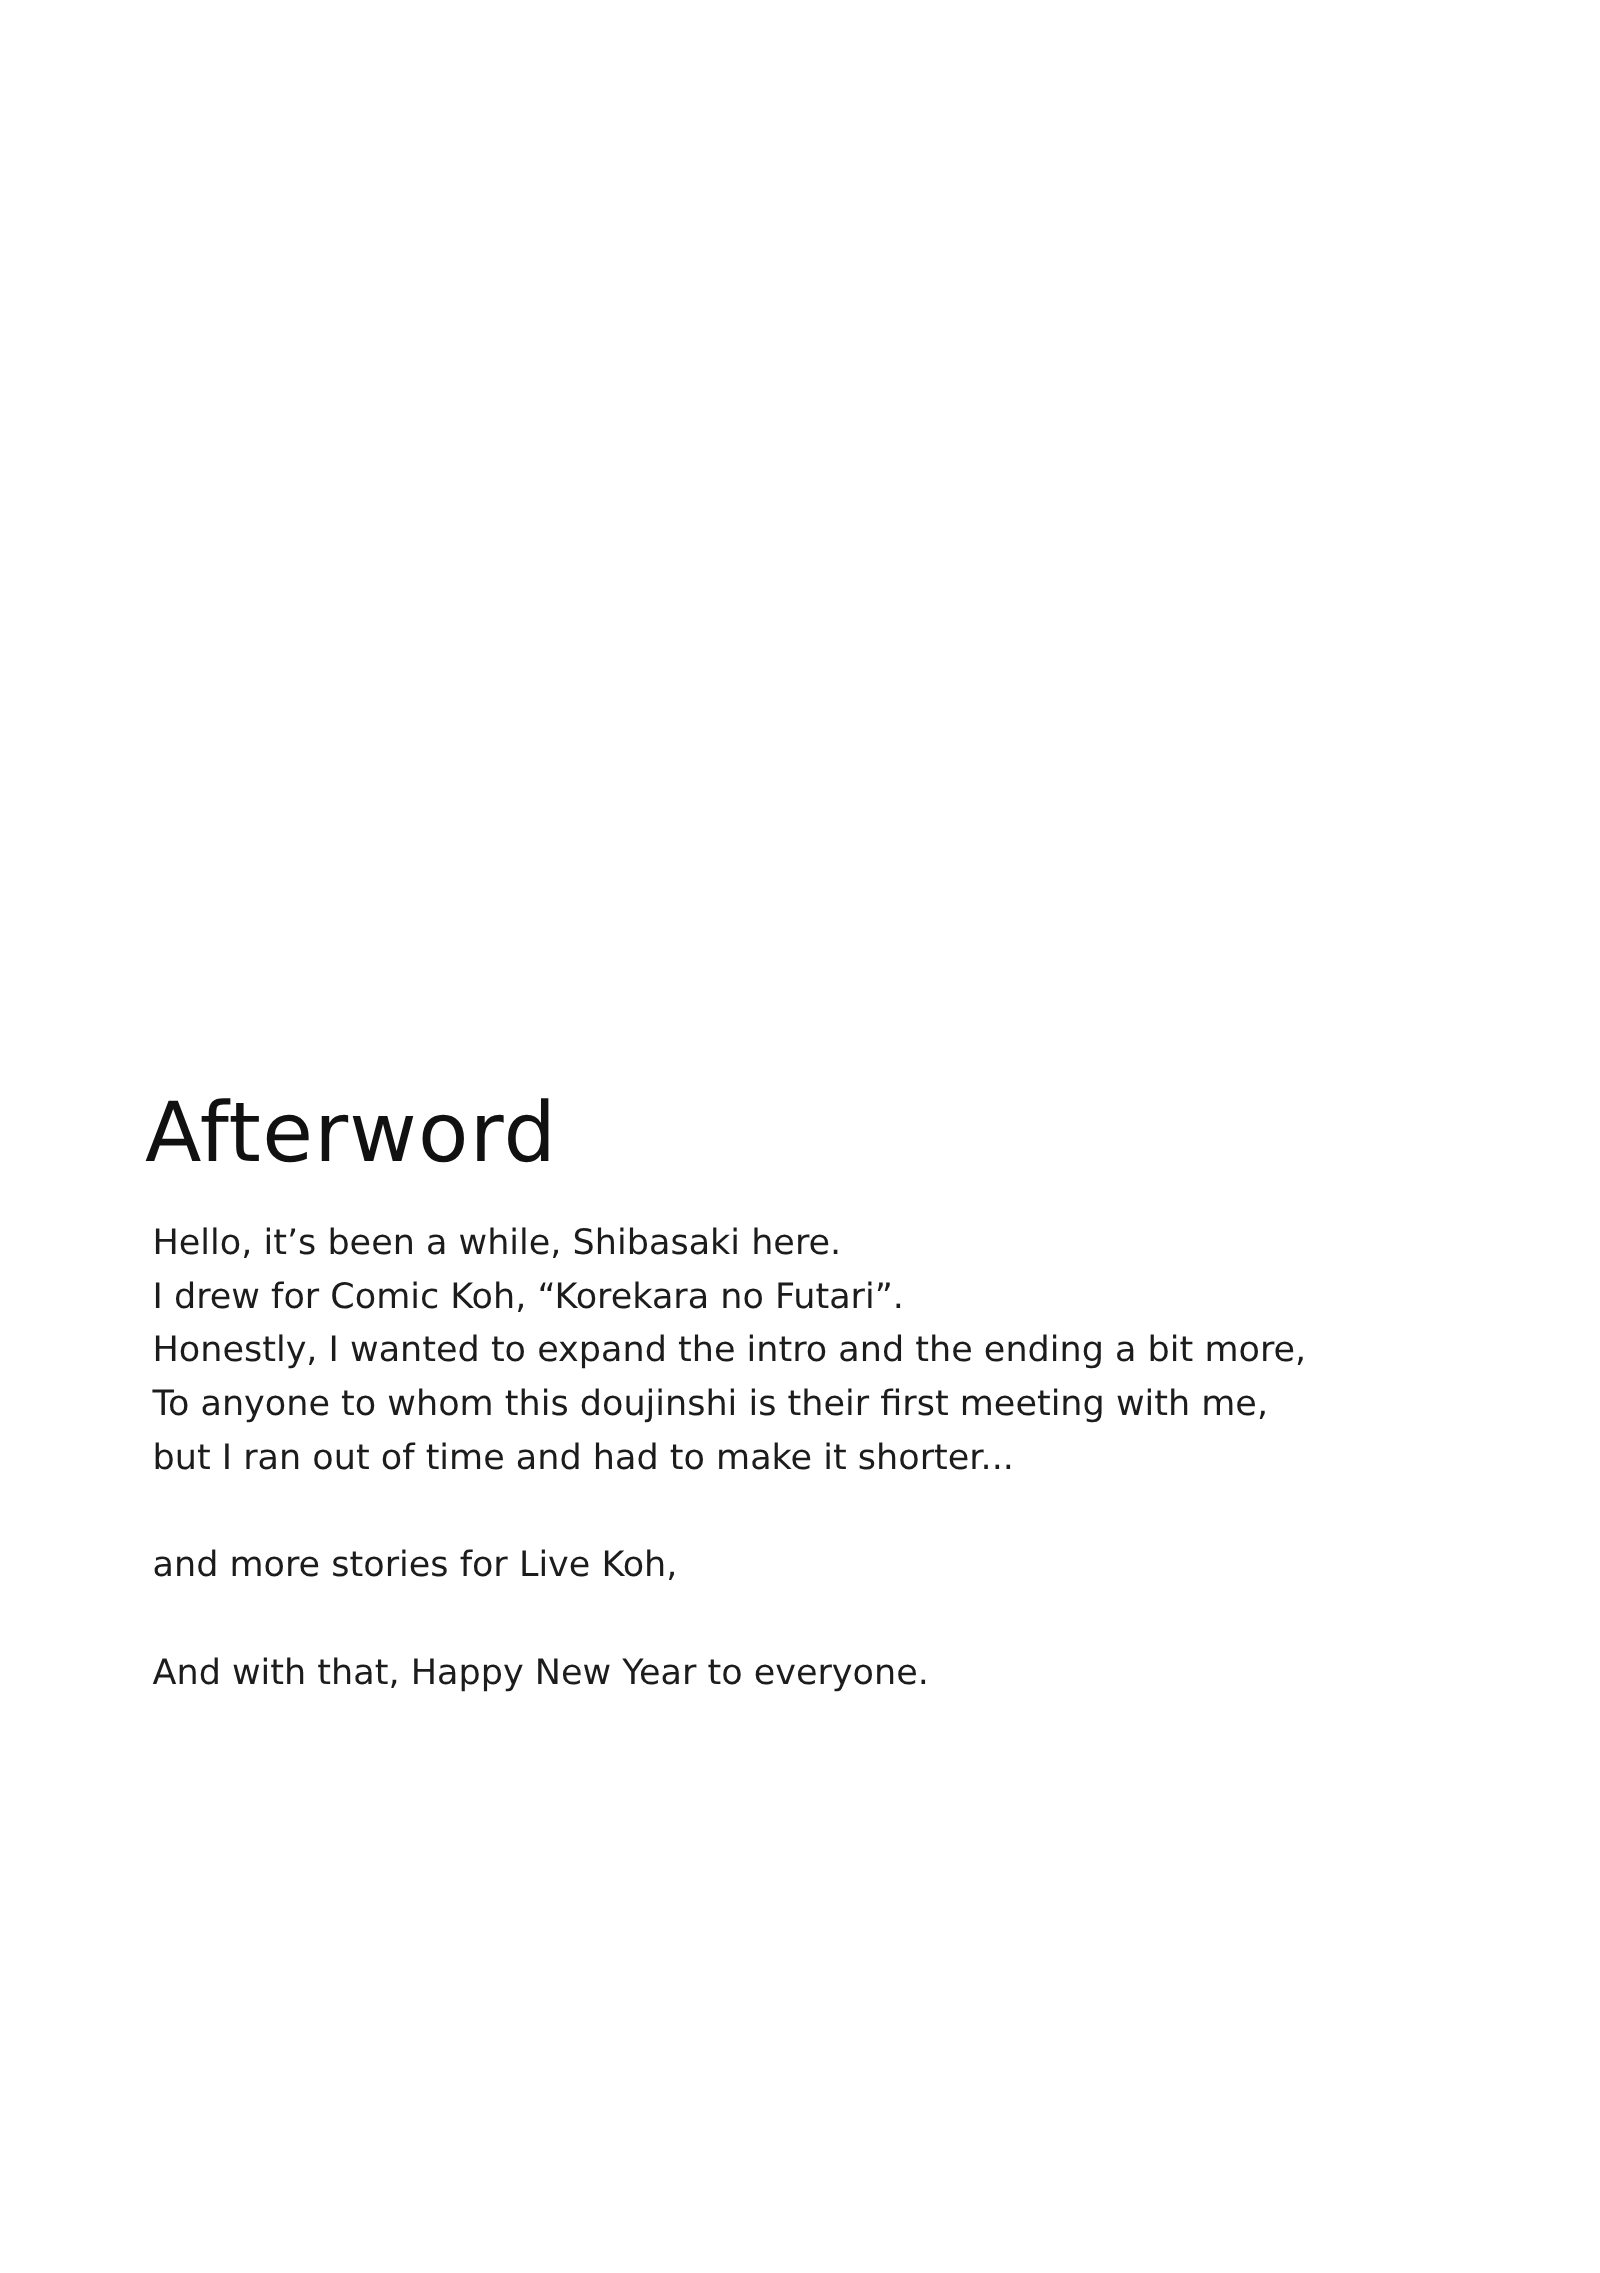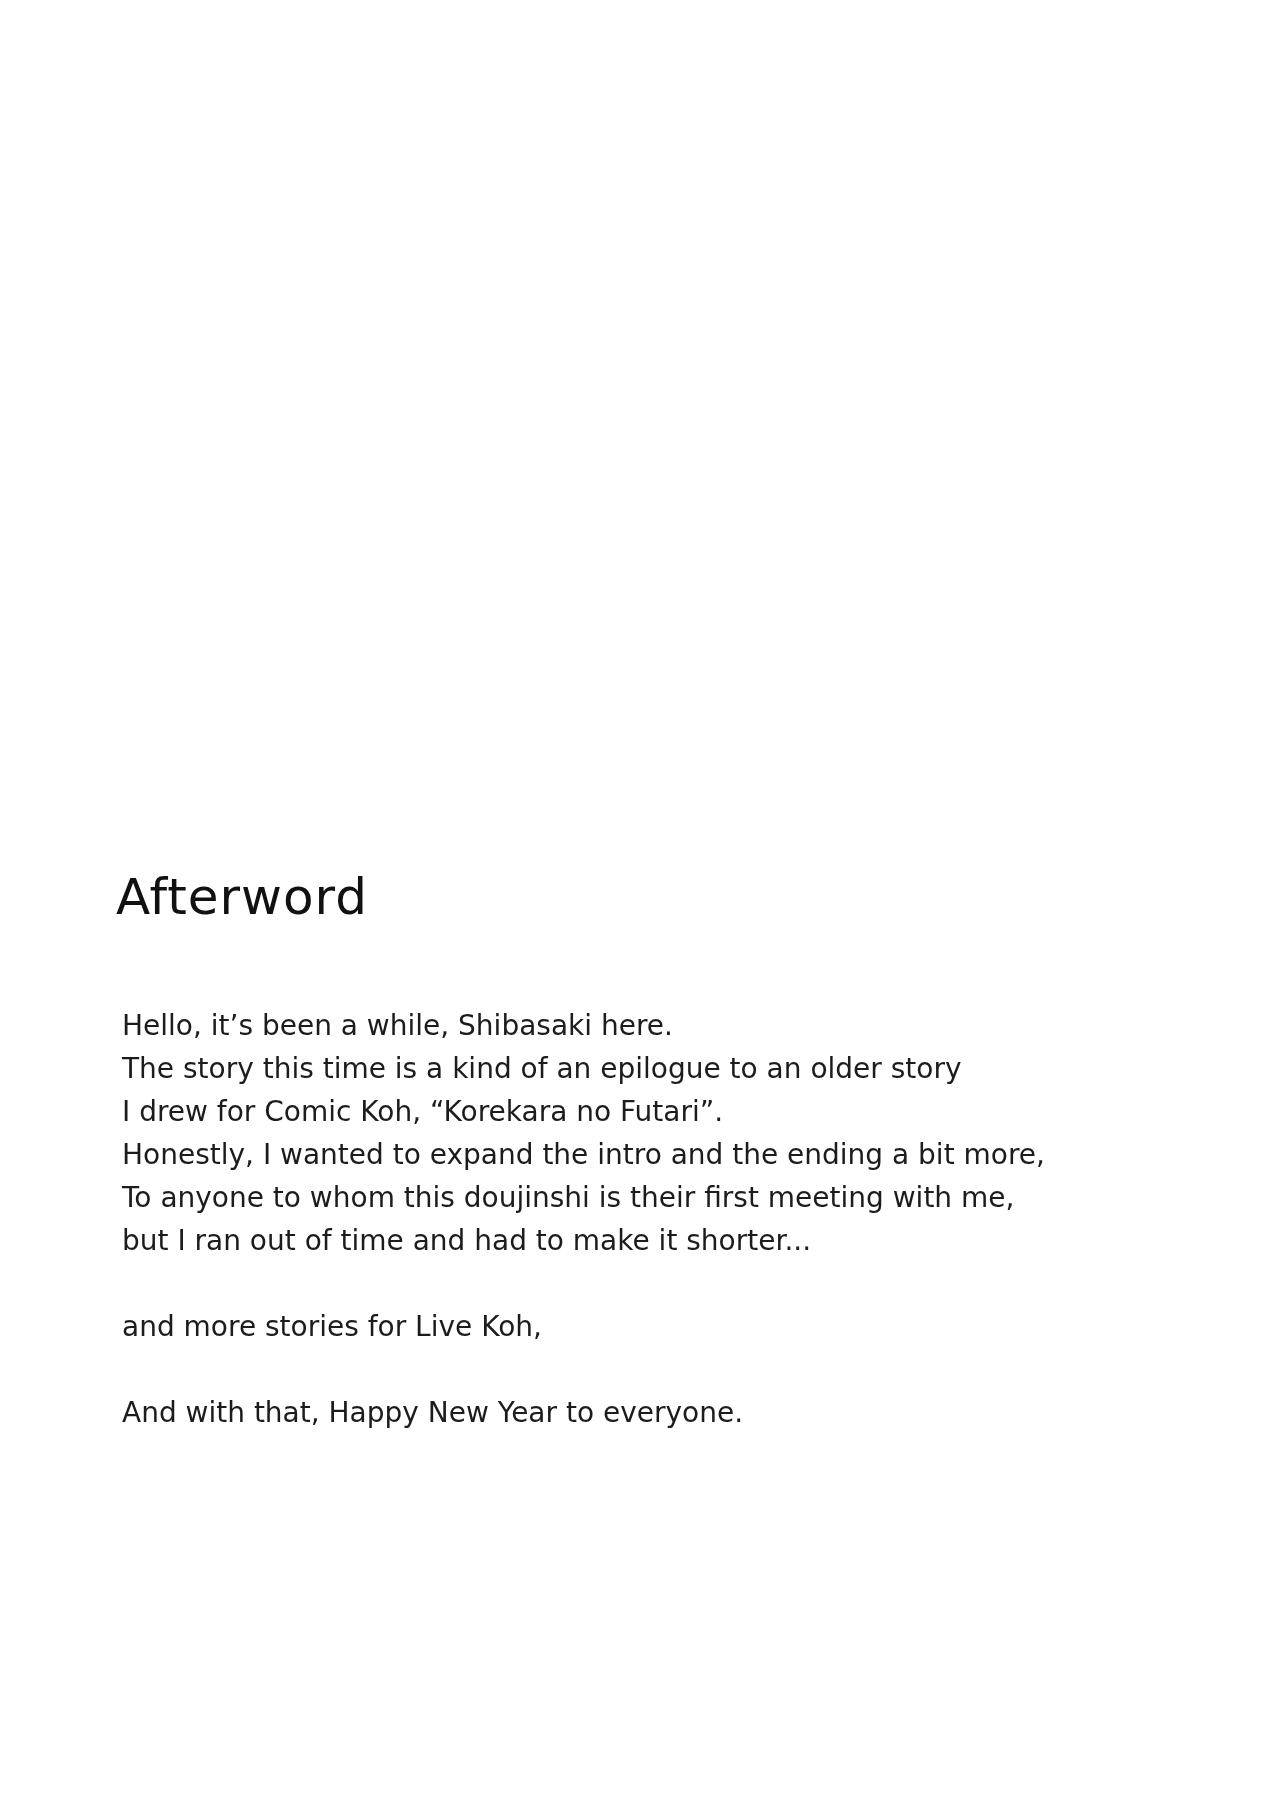--- a/index.html
+++ b/index.html
@@ -14,30 +14,30 @@
     background: #ffffff;
     overflow: hidden;
     font-family: "DejaVu Sans", sans-serif;
     color: #1a1a1a;
   }
   .page-title {
     position: absolute;
     left: 116px;
     top: 868px;
     margin: 0;
-    font-size: 50px;
+    font-size: 66px;
     font-weight: normal;
     letter-spacing: 1px;
     color: #111111;
     white-space: nowrap;
   }
   .body-text {
     position: absolute;
     left: 122px;
-    top: 1004px;
+    top: 972px;
     width: 1060px;
     font-size: 28px;
     line-height: 43px;
     color: #1c1c1c;
   }
   .paragraph {
     margin: 0 0 43px 0;
   }
   .paragraph:last-child {
     margin-bottom: 0;
@@ -50,21 +50,20 @@
 <body>
 
 <div class="page">
 
   <h1 class="page-title">Afterword</h1>
 
   <div class="body-text">
 
     <div class="paragraph">
       <div class="text-line">Hello, it’s been a while, Shibasaki here.</div>
-      <div class="text-line">The story this time is a kind of an epilogue to an older story</div>
       <div class="text-line">I drew for Comic Koh, “Korekara no Futari”.</div>
       <div class="text-line">Honestly, I wanted to expand the intro and the ending a bit more,</div>
       <div class="text-line">To anyone to whom this doujinshi is their first meeting with me,</div>
       <div class="text-line">but I ran out of time and had to make it shorter...</div>
     </div>
 
     <div class="paragraph">
       <div class="text-line">and more stories for Live Koh,</div>
     </div>
 

